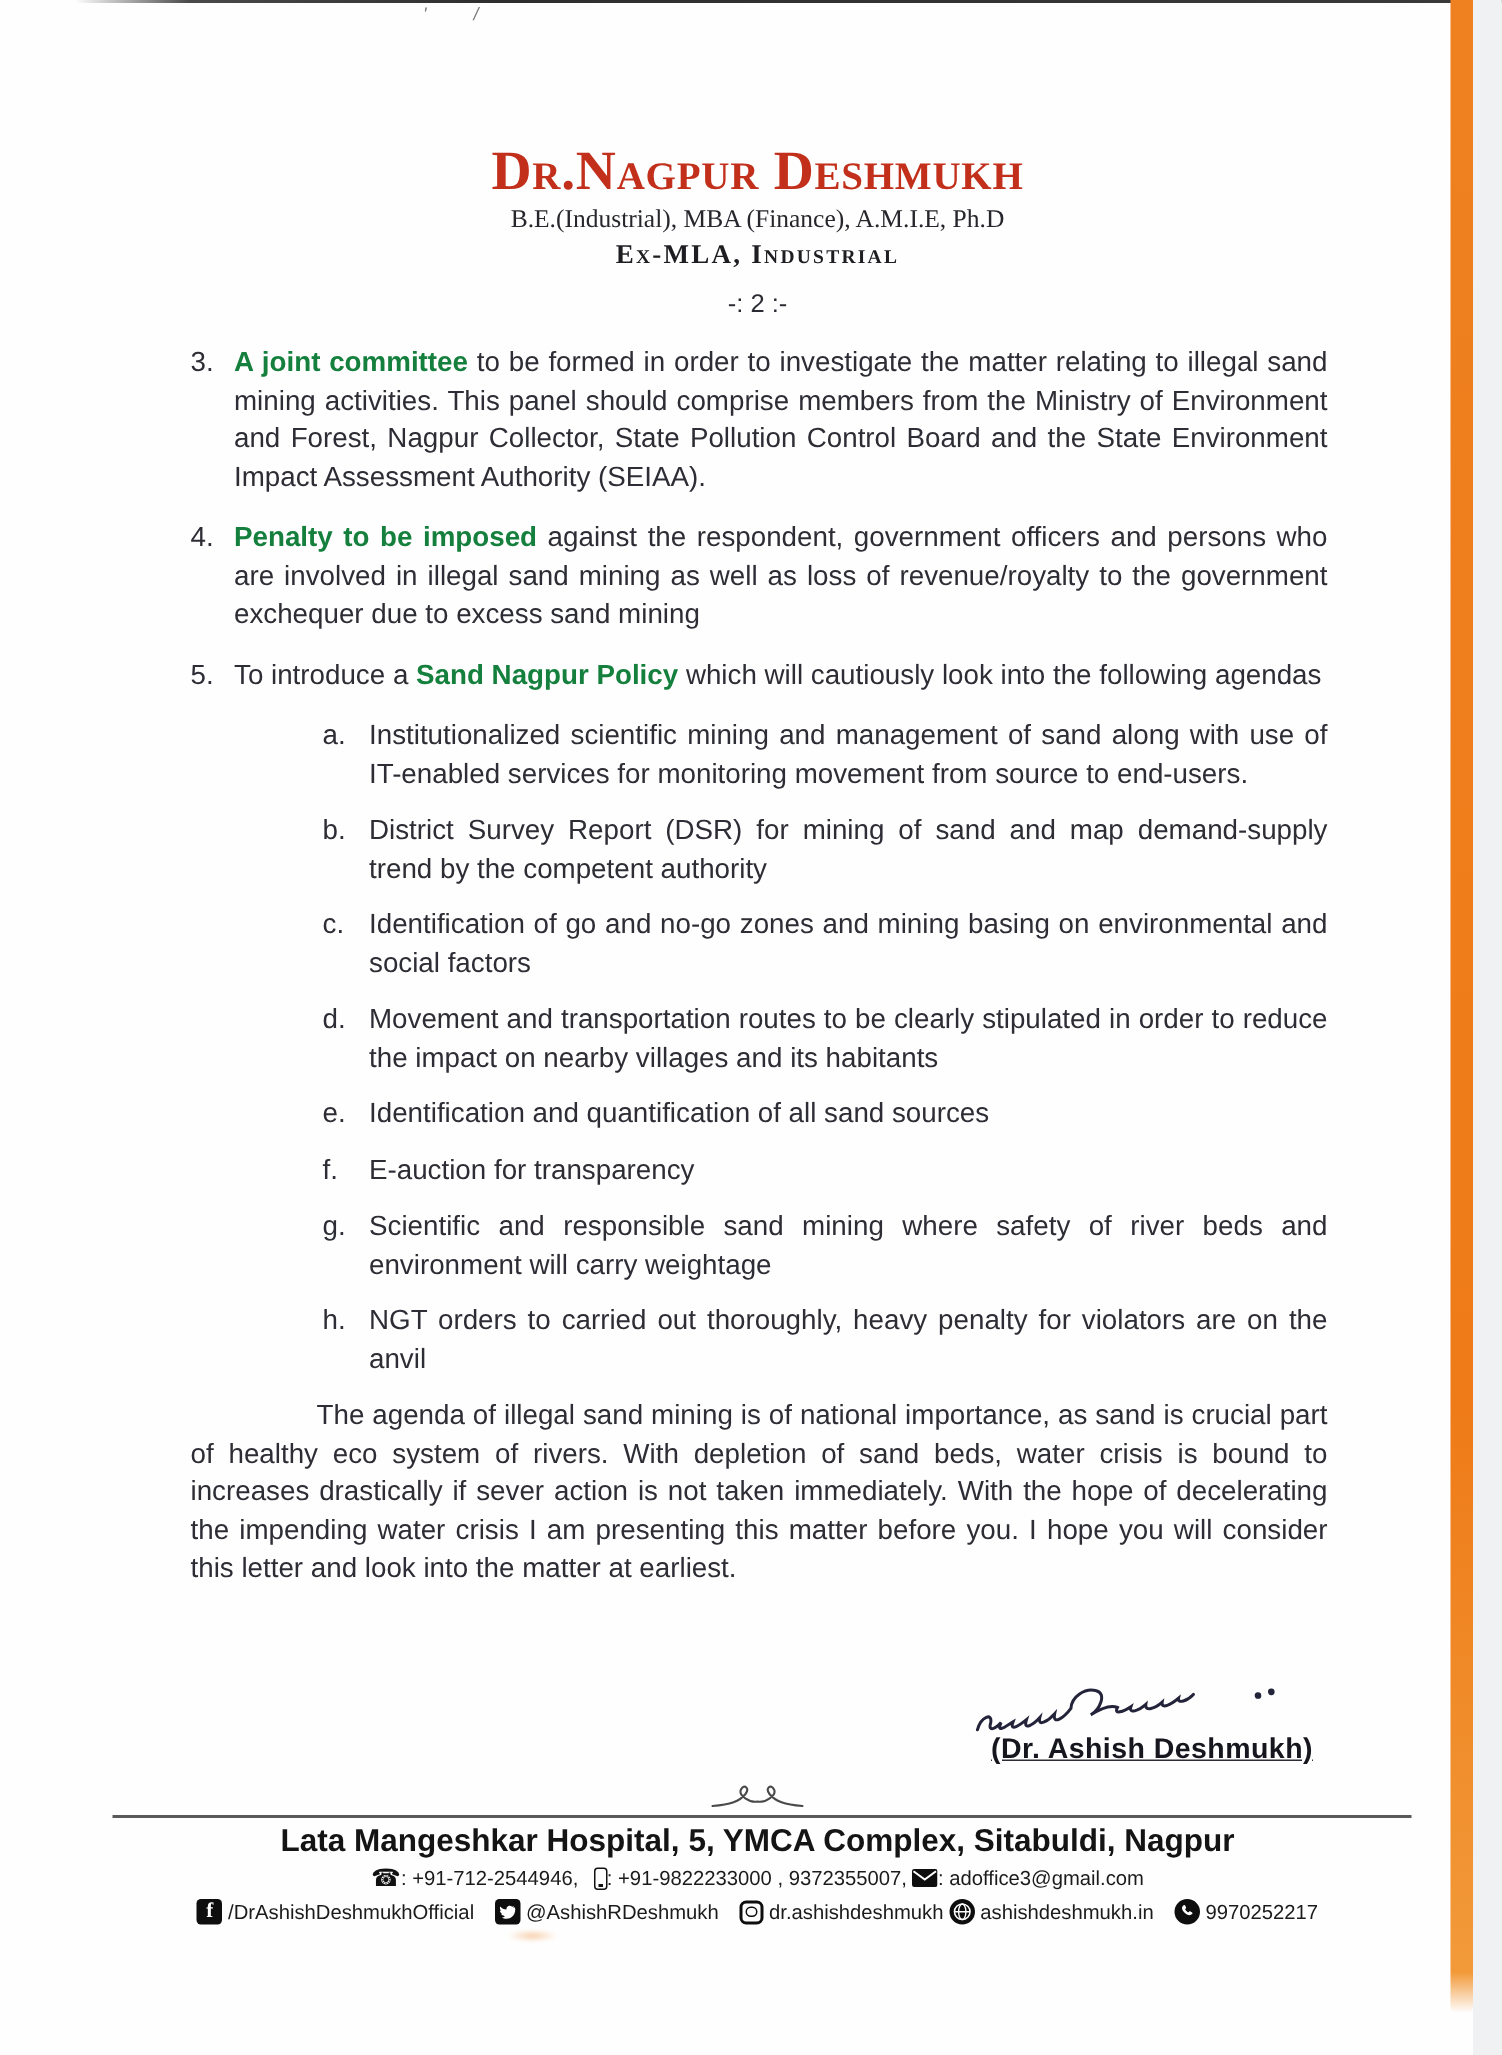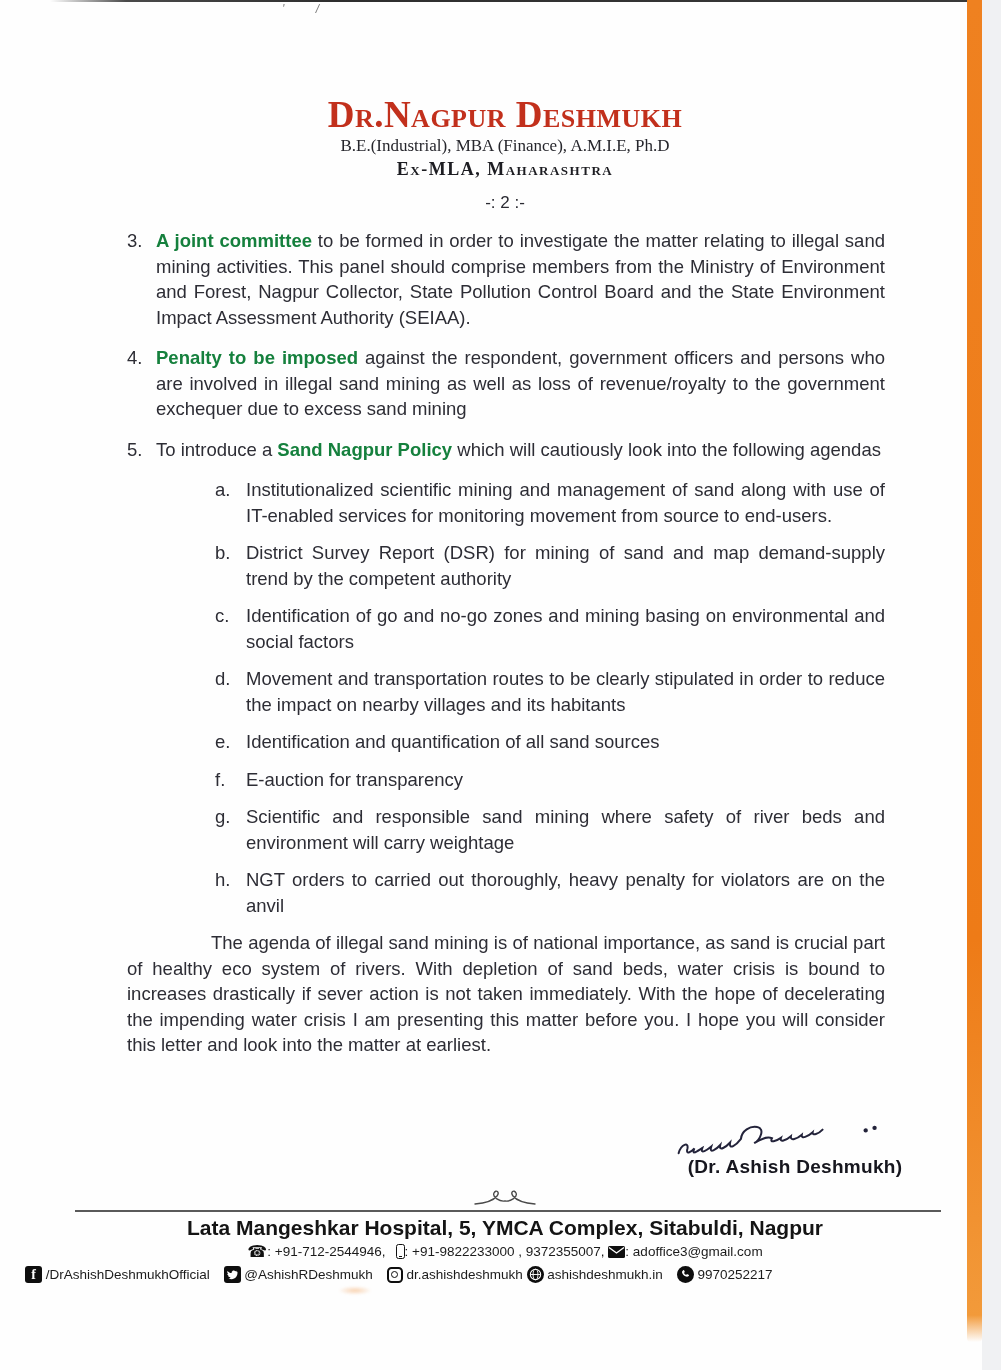--- a/index.html
+++ b/index.html
@@ -41,31 +41,31 @@
   .point .ptext { flex:1; text-align:justify; }
   .ptext b, .signer { color:#15803d; }
   .sublist { margin-top:5px; }
   .sub { display:flex; margin-left:88px; margin-bottom:12px; }
   .sub .slet { flex:none; width:31px; }
   .sub .stext { flex:1; text-align:justify; }
   .closing { margin-top:0; text-align:justify; text-indent:84px; }
   .regards { margin-top:23px; }
 
   
-  .sig-block { position:absolute; left:585px; top:1118px; width:370px; text-align:center; }
+  .sig-block { position:absolute; left:558px; top:1118px; width:370px; text-align:center;text-decoration:underline; }
   .sig-scribble { display:block; margin:0 auto -4px 60px; transform:rotate(-3deg); }
   .signer { font-size:19px; font-weight:bold; color:#16161e; letter-spacing:.3px; }
 
   
   .flourish { position:absolute; left:0; top:1188px; width:100%; text-align:center; }
   .rule { position:absolute; left:50px; top:1210px; width:866px; border-top:2px solid #5a5a5a; }
   .f-address { position:absolute; left:0; top:1216px; width:100%; text-align:center;
     font-size:21px; font-weight:bold; color:#141414; }
   .f-contact { position:absolute; left:0; top:1242px; width:100%; text-align:center; font-size:13.5px; color:#1b1b1b; }
-  .f-social  { position:absolute; left:0; top:1266px; width:100%; font-size:13.5px; color:#1b1b1b; }
+  .f-social  { position:absolute; left:0; top:1266px; width:100%; text-align:center; font-size:13.5px; color:#1b1b1b; }
   .f-contact span, .f-social span { vertical-align:middle; }
   .gap { display:inline-block; width:10px; }
 
   
   .glyph { font-size:16px; color:#111; }
   .mobile-ic { display:inline-block; width:9px; height:15px; border:1.6px solid #111; border-radius:2.5px; position:relative; }
   .mobile-ic::after { content:""; position:absolute; bottom:1px; left:2px; right:2px; height:1.5px; background:#111; }
   .sq { display:inline-flex; width:17px; height:17px; background:#0e0e0e; color:#fff; border-radius:3px;
     align-items:center; justify-content:center; font-weight:bold; }
   .sq.fb { font-family:"Liberation Serif",serif; font-size:14px; }
@@ -84,21 +84,21 @@
   <div class="top-marks">' /</div>
   <div class="stripe-orange"></div>
   <div class="stripe-gray"></div>
   <div class="smudge"></div>
 
   <div class="content">
 
     <div class="hdr">
       <div class="hdr-name">Dr.Nagpur Deshmukh</div>
       <div class="hdr-creds">B.E.(Industrial), MBA (Finance), A.M.I.E, Ph.D</div>
-      <div class="hdr-title">Ex-MLA, Maharashtra</div>
+      <div class="hdr-title">Ex-MLA, Industrial</div>
     </div>
     <div class="page-num">-: 2 :-</div>
 
     <div class="body-flow">
 
       <div class="point">
         <span class="num">3.</span>
         <p class="ptext"><span></span><b>A joint committee</b><span> to be formed in order to investigate the matter relating to illegal sand mining activities. This panel should comprise members from the Ministry of Environment and Forest, Nagpur Collector, State Pollution Control Board and the State Environment Impact Assessment Authority (SEIAA).</span></p>
       </div>
 

